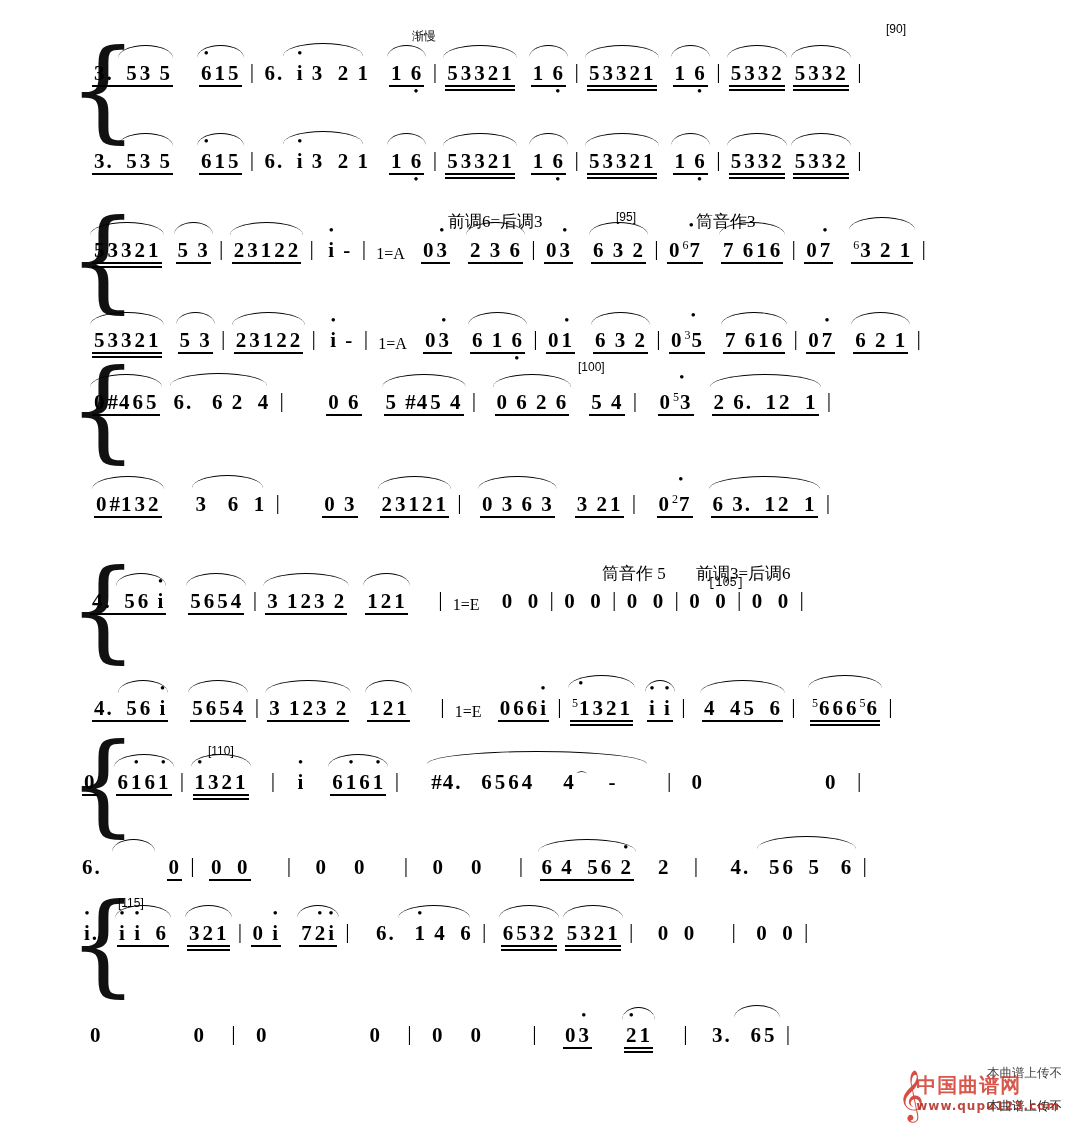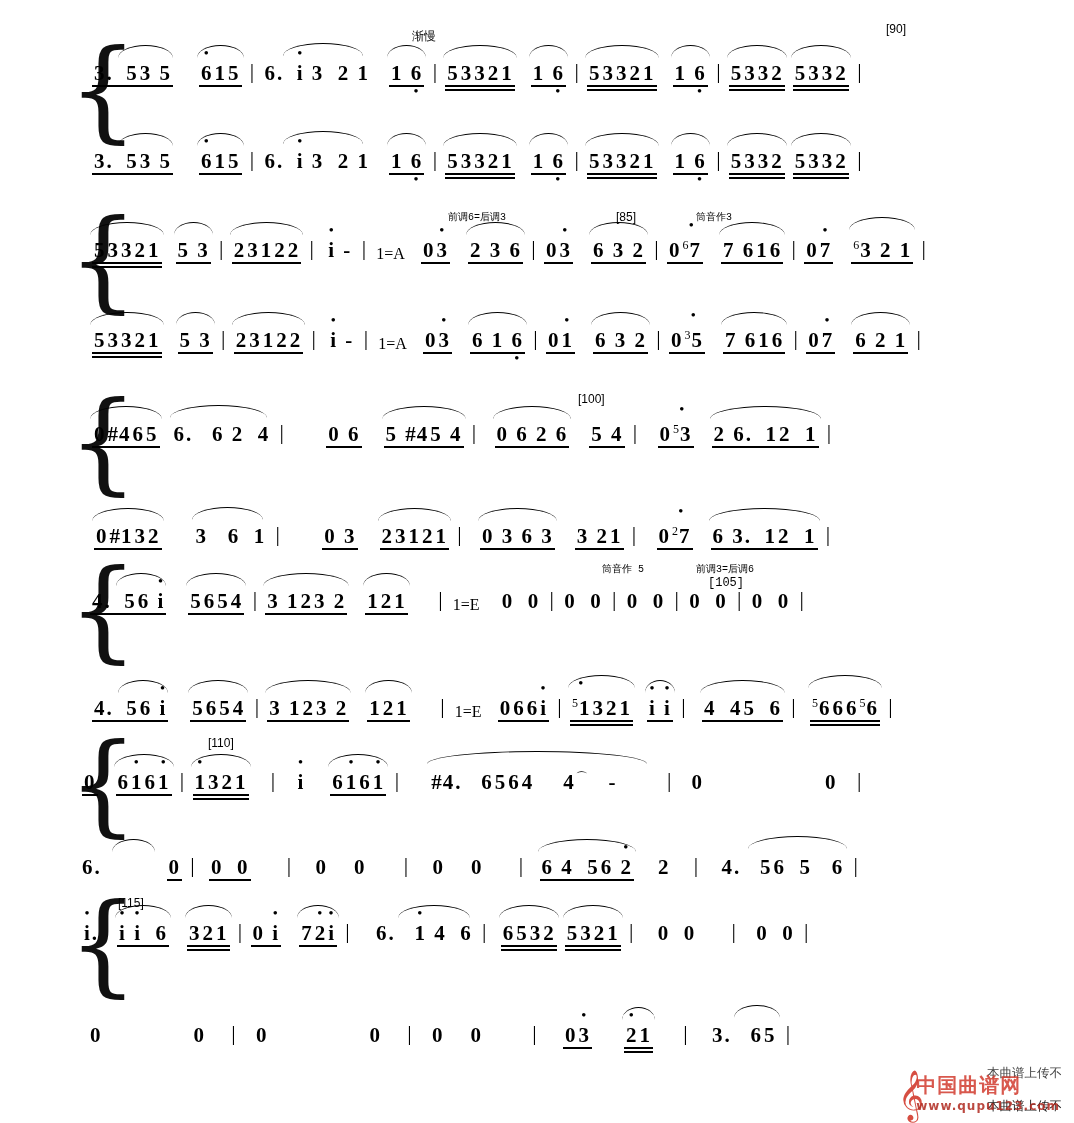--- a/index.html
+++ b/index.html
@@ -115,22 +115,22 @@
   }
   .marker {
     position: absolute;
     font-size: 12px;
     font-family: "Liberation Sans", sans-serif;
     font-weight: normal;
     letter-spacing: 0;
   }
   .cn {
     position: absolute;
-    font-size: 10px;
-    font-family: Liberation Mono, monospace;
+    font-size: 17px;
+    font-family: Liberation Serif, serif;
     font-weight: normal;
   }
   .key {
     display: inline-block;
     font-size: 16px;
     font-weight: normal;
     font-family: "Liberation Serif", serif;
     padding: 0 4px;
     vertical-align: bottom;
   }
@@ -222,21 +222,21 @@
       <span class="grp u2"><span class="slur"></span><span class="n">5</span><span class="n">3</span><span class="n">3</span><span class="n">2</span></span>
       <span class="grp u2"><span class="slur"></span><span class="n">5</span><span class="n">3</span><span class="n">3</span><span class="n">2</span></span>
       <span class="bl"></span>
     </div>
   </div>
 
   <div class="system" style="top:212px;">
     <div class="brace">{</div>
 
     <div class="cn" style="left:388px; top:-2px;">前调6=后调3</div>
-    <div class="marker" style="left:556px; top:-2px;">[85]</div>
+    <div class="marker" style="left:556px; top:-2px;">[95]</div>
     <div class="cn" style="left:636px; top:-2px;">筒音作3</div>
 
     <div class="stave" style="padding-top:20px;">
       <span class="grp u2" style="margin-left:30px;"><span class="slur"></span><span class="n">5</span><span class="n">3</span><span class="n">3</span><span class="n">2</span><span class="n">1</span></span>
       <span class="grp u1" style="margin-left:6px;"><span class="slur"></span><span class="n">5</span>&nbsp;<span class="n">3</span></span>
       <span class="bl"></span>
       <span class="grp u1"><span class="slur"></span><span class="n">2</span><span class="n">3</span><span class="n">1</span><span class="n">2</span><span class="n">2</span></span>
       <span class="bl"></span>
       <span class="grp" style="margin-left:4px;"><span class="n dotup">i</span>&nbsp;<span class="n">-</span></span>
       <span class="bl"></span>
@@ -272,21 +272,21 @@
       <span class="bl"></span>
       <span class="grp u1"><span class="n">0</span><span class="n dotup"><sup class="sm">3</sup>5</span></span>
       <span class="grp u1" style="margin-left:10px;"><span class="slur"></span><span class="n">7</span>&nbsp;<span class="n">6</span><span class="n">1</span><span class="n">6</span></span>
       <span class="bl"></span>
       <span class="grp u1"><span class="n">0</span><span class="n dotup">7</span></span>
       <span class="grp u1" style="margin-left:10px;"><span class="slur"></span><span class="n">6</span>&nbsp;<span class="n">2</span>&nbsp;<span class="n">1</span></span>
       <span class="bl"></span>
     </div>
   </div>
 
-  <div class="system" style="top:394px;">
+  <div class="system" style="top:362px;">
     <div class="brace">{</div>
     <div class="marker" style="left:518px; top:-2px;">[100]</div>
 
     <div class="stave" style="padding-top:22px;">
       <span class="grp u1" style="margin-left:30px;"><span class="slur"></span><span class="n">0</span><span class="n">#4</span><span class="n">6</span><span class="n">5</span></span>
       <span class="grp" style="margin-left:4px;"><span class="slur" style="left:0;right:6px;top:-16px;"></span><span class="n">6</span><span class="aug">.</span>&nbsp;&nbsp;&nbsp;<span class="n">6</span>&nbsp;<span class="n">2</span>&nbsp;&nbsp;<span class="n">4</span></span>
       <span class="bl"></span>
       <span class="grp u1" style="margin-left:34px;"><span class="n">0</span>&nbsp;<span class="n">6</span></span>
       <span class="grp u1" style="margin-left:14px;"><span class="slur"></span><span class="n">5</span>&nbsp;<span class="n">#4</span><span class="n">5</span>&nbsp;<span class="n">4</span></span>
       <span class="bl"></span>
@@ -355,21 +355,21 @@
       <span class="bl"></span>
       <span class="grp u1" style="margin-left:8px;"><span class="slur"></span><span class="n">4</span>&nbsp;&nbsp;<span class="n">4</span><span class="n">5</span>&nbsp;&nbsp;<span class="n">6</span></span>
       <span class="bl"></span>
       <span class="grp u2" style="margin-left:6px;"><span class="slur"></span><span class="n"><sup class="sm">5</sup>6</span><span class="n">6</span><span class="n">6</span><span class="n"><sup class="sm">5</sup>6</span></span>
       <span class="bl"></span>
     </div>
   </div>
 
   <div class="system" style="top:736px;">
     <div class="brace">{</div>
-    <div class="marker" style="left:148px; top:0px;">[110]</div>
+    <div class="marker" style="left:148px; top:8px;">[110]</div>
 
     <div class="stave" style="padding-top:28px;">
       <span class="grp u1" style="margin-left:20px;"><span class="n">0</span></span>
       <span class="grp u1" style="margin-left:10px;"><span class="slur"></span><span class="n">6</span><span class="n dotup">1</span><span class="n">6</span><span class="n dotup">1</span></span>
       <span class="bl"></span>
       <span class="grp u2"><span class="slur"></span><span class="n dotup">1</span><span class="n">3</span><span class="n">2</span><span class="n">1</span></span>
       <span class="bl" style="margin-left:14px;"></span>
       <span class="grp" style="margin-left:12px;"><span class="n dotup">i</span></span>
       <span class="grp u1" style="margin-left:16px;"><span class="slur"></span><span class="n">6</span><span class="n dotup">1</span><span class="n">6</span><span class="n dotup">1</span></span>
       <span class="bl"></span>
@@ -387,21 +387,21 @@
       <span class="bl"></span>
       <span class="grp u1" style="margin-left:6px;"><span class="n">0</span>&nbsp;&nbsp;<span class="n">0</span></span>
       <span class="bl" style="margin-left:28px;"></span>
       <span class="grp" style="margin-left:14px;"><span class="n">0</span>&nbsp;&nbsp;&nbsp;&nbsp;<span class="n">0</span></span>
       <span class="bl" style="margin-left:28px;"></span>
       <span class="grp" style="margin-left:14px;"><span class="n">0</span>&nbsp;&nbsp;&nbsp;&nbsp;<span class="n">0</span></span>
       <span class="bl" style="margin-left:26px;"></span>
       <span class="grp u1" style="margin-left:8px;"><span class="slur"></span><span class="n">6</span>&nbsp;<span class="n">4</span>&nbsp;&nbsp;<span class="n">5</span><span class="n">6</span>&nbsp;<span class="n dotup">2</span></span>
       <span class="grp" style="margin-left:14px;"><span class="n">2</span></span>
       <span class="bl" style="margin-left:14px;"></span>
-      <span class="grp" style="margin-left:13px;"><span class="slur" style="left:30px;right:0;top:-18px;"></span><span class="n">4</span><span class="aug">.</span>&nbsp;&nbsp;&nbsp;<span class="n">5</span><span class="n">6</span>&nbsp;&nbsp;<span class="n">5</span>&nbsp;&nbsp;&nbsp;<span class="n">6</span></span>
+      <span class="grp" style="margin-left:22px;"><span class="slur" style="left:30px;right:0;top:-18px;"></span><span class="n">4</span><span class="aug">.</span>&nbsp;&nbsp;&nbsp;<span class="n">5</span><span class="n">6</span>&nbsp;&nbsp;<span class="n">5</span>&nbsp;&nbsp;&nbsp;<span class="n">6</span></span>
       <span class="bl"></span>
     </div>
   </div>
 
   <div class="system" style="top:896px;">
     <div class="brace">{</div>
     <div class="marker" style="left:58px; top:0px;">[115]</div>
 
     <div class="stave" style="padding-top:24px;">
       <span class="grp" style="margin-left:20px;"><span class="n dotup">i</span><span class="aug">.</span></span>

